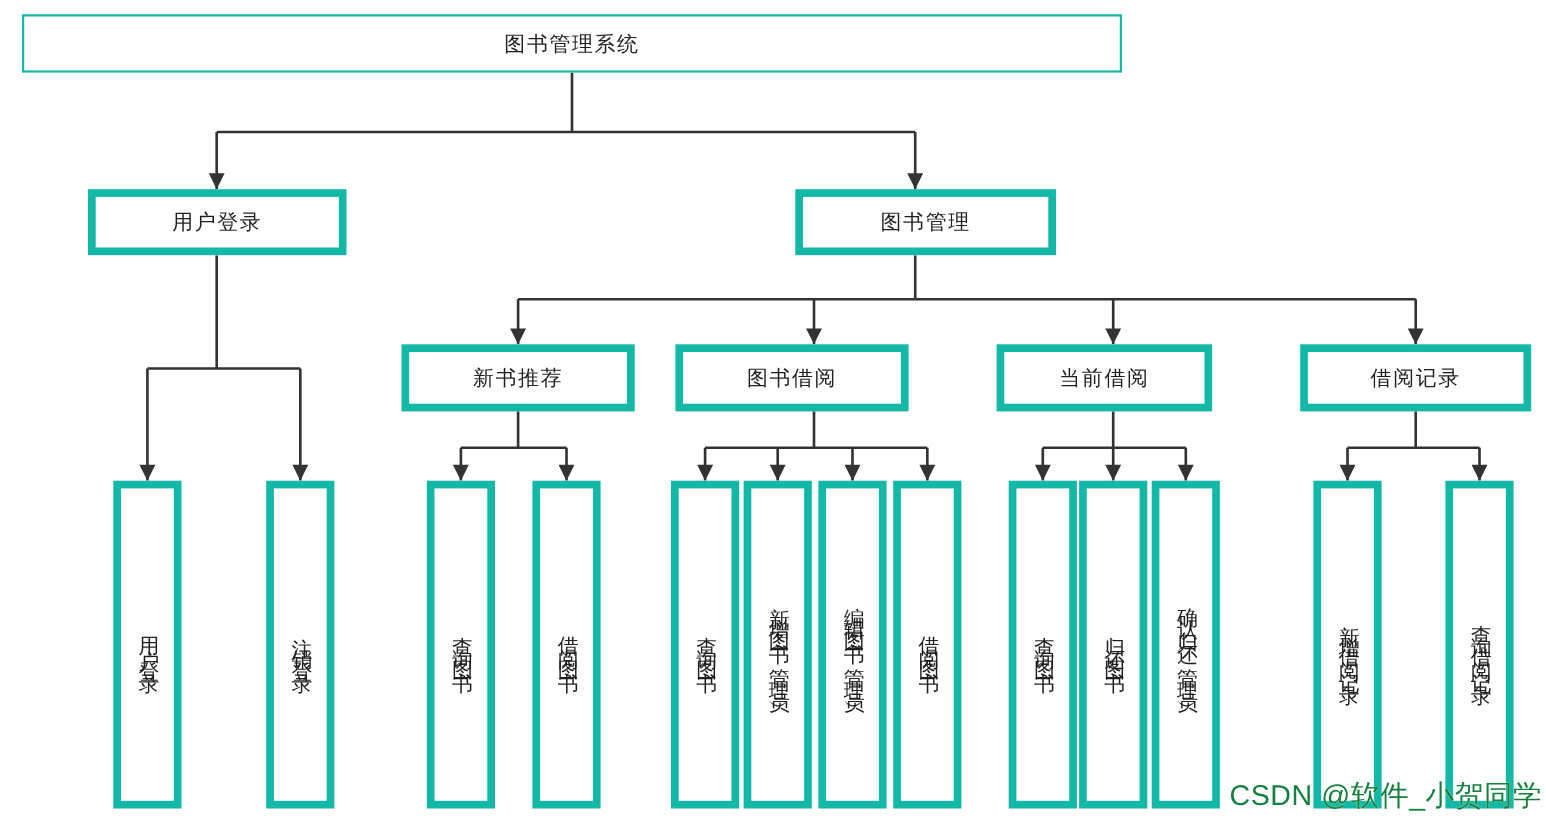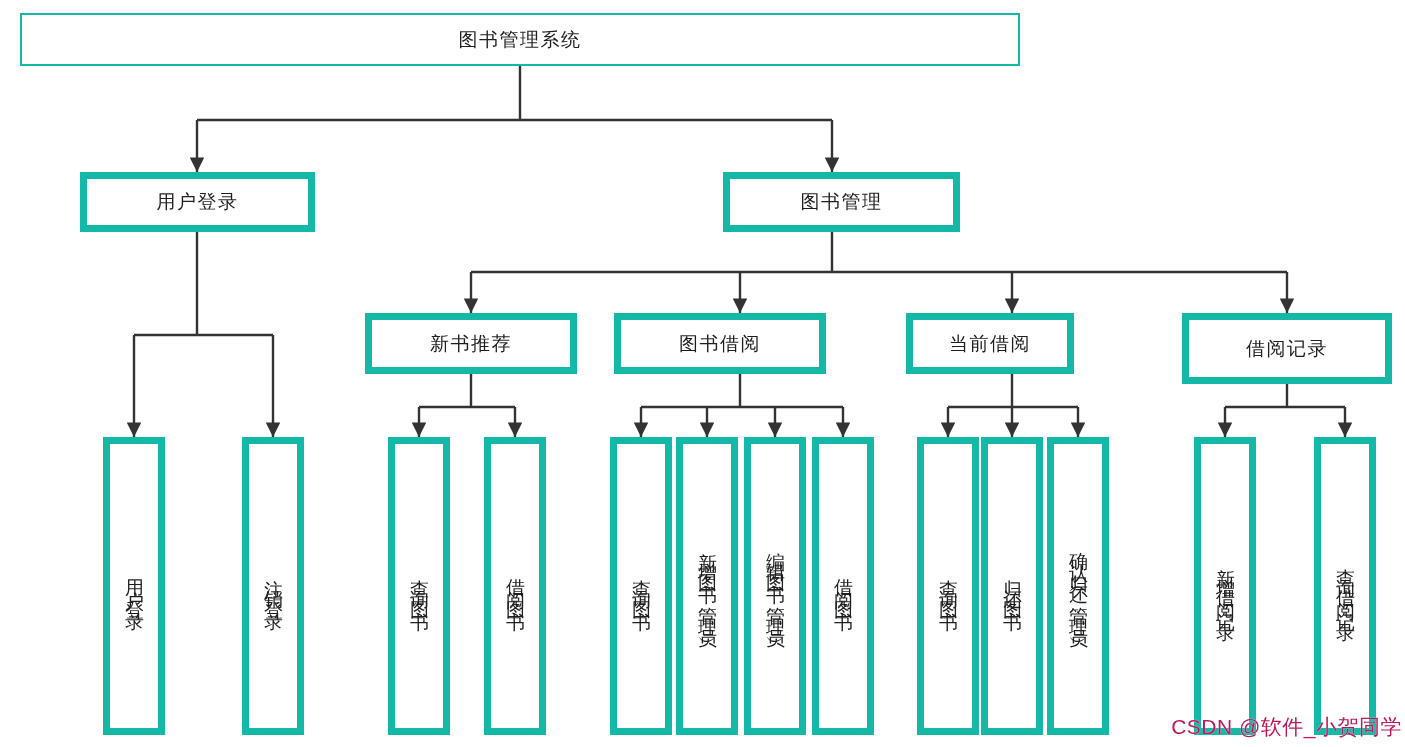--- a/index.html
+++ b/index.html
@@ -41,22 +41,22 @@
     text-orientation: mixed;
     font-size: 19px;
     line-height: 1.1;
     letter-spacing: 11px;
     white-space: nowrap;
   }
   .watermark {
     position: absolute;
     right: 3px;
     bottom: 6px;
-    font-size: 21px;
-    color: #be185d;
+    font-size: 26px;
+    color: #15803d;
     letter-spacing: 0.5px;
     z-index: 2;
     text-shadow: 0 0 1px #ffffff;
   }
 </style>
 </head>
 <body>
 
 <div class="canvas">
 
@@ -113,24 +113,24 @@
   <div class="box" style="left:723px; top:172px; width:237px; height:60px;">
     <span>图书管理</span>
   </div>
 
   <div class="box" style="left:365px; top:313px; width:212px; height:61px;align-items:center;">
     <span>新书推荐</span>
   </div>
   <div class="box" style="left:614px; top:313px; width:212px; height:61px;">
     <span>图书借阅</span>
   </div>
-  <div class="box" style="left:906px; top:313px; width:168px; height:61px;">
+  <div class="box" style="left:906px; top:313px; width:196px; height:61px;">
     <span>当前借阅</span>
   </div>
-  <div class="box" style="left:1182px; top:313px; width:210px; height:71px;align-items:center;">
+  <div class="box" style="left:1182px; top:313px; width:210px; height:61px;align-items:center;">
     <span>借阅记录</span>
   </div>
 
   <div class="box leaf" style="left:103px;">
     <span class="vtext">用户登录</span>
   </div>
   <div class="box leaf" style="left:242px;">
     <span class="vtext">注销登录</span>
   </div>
 

